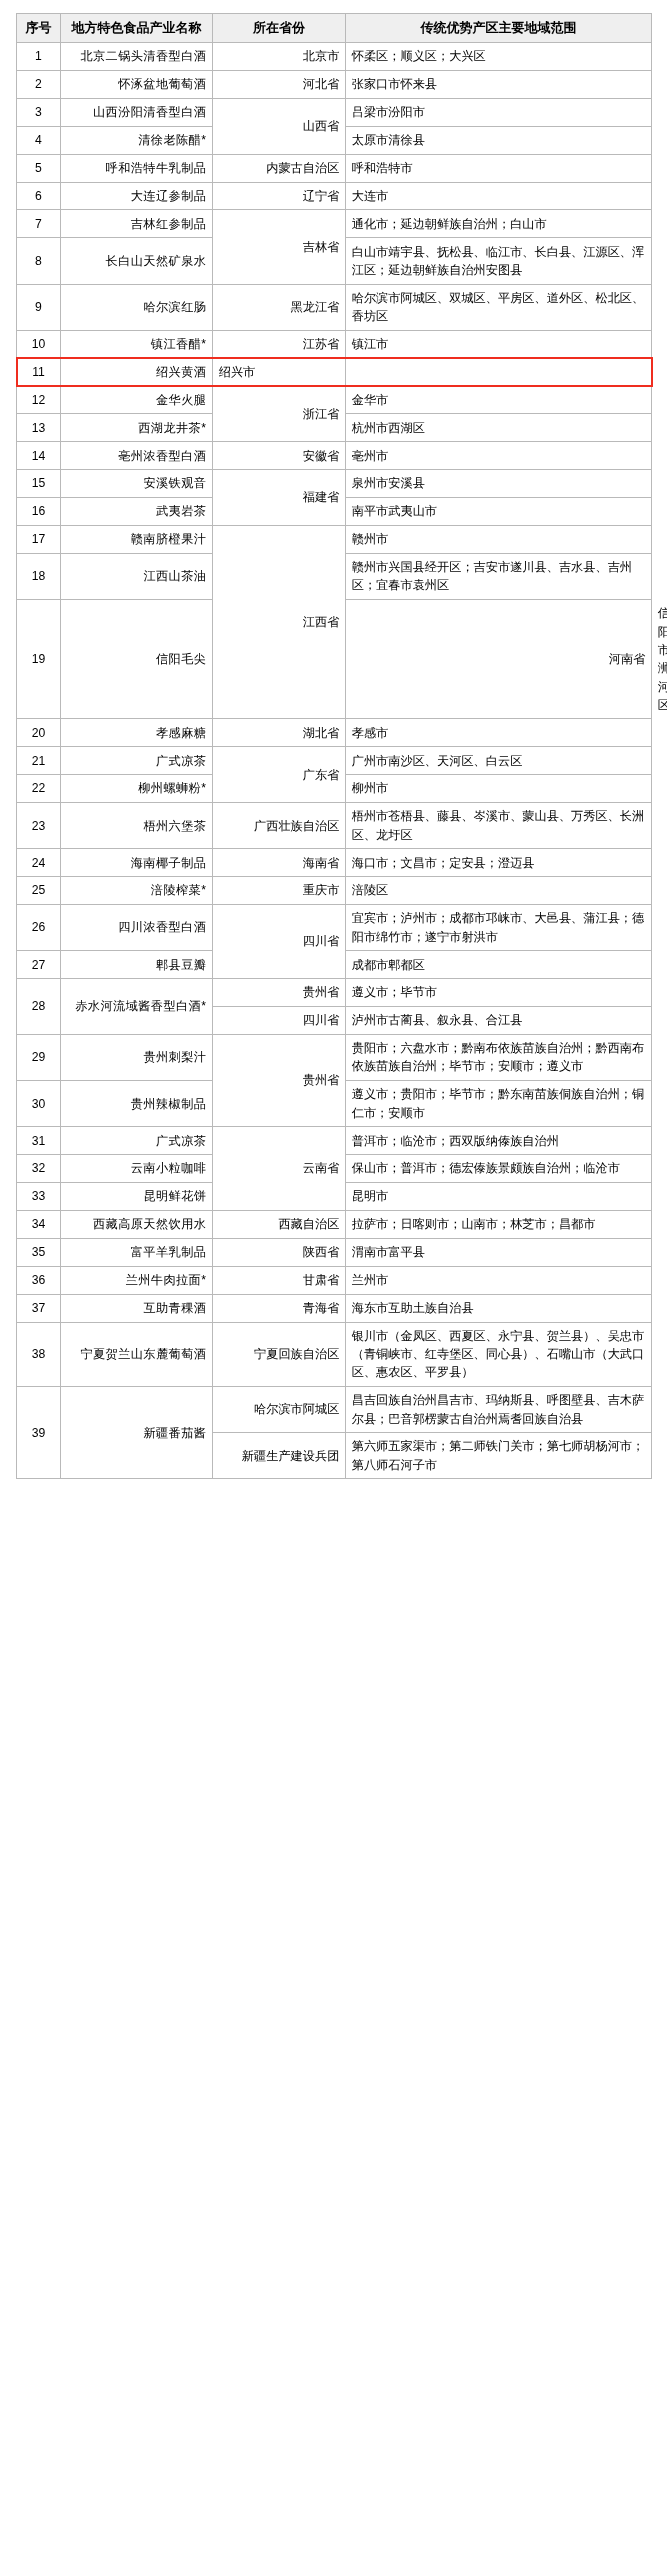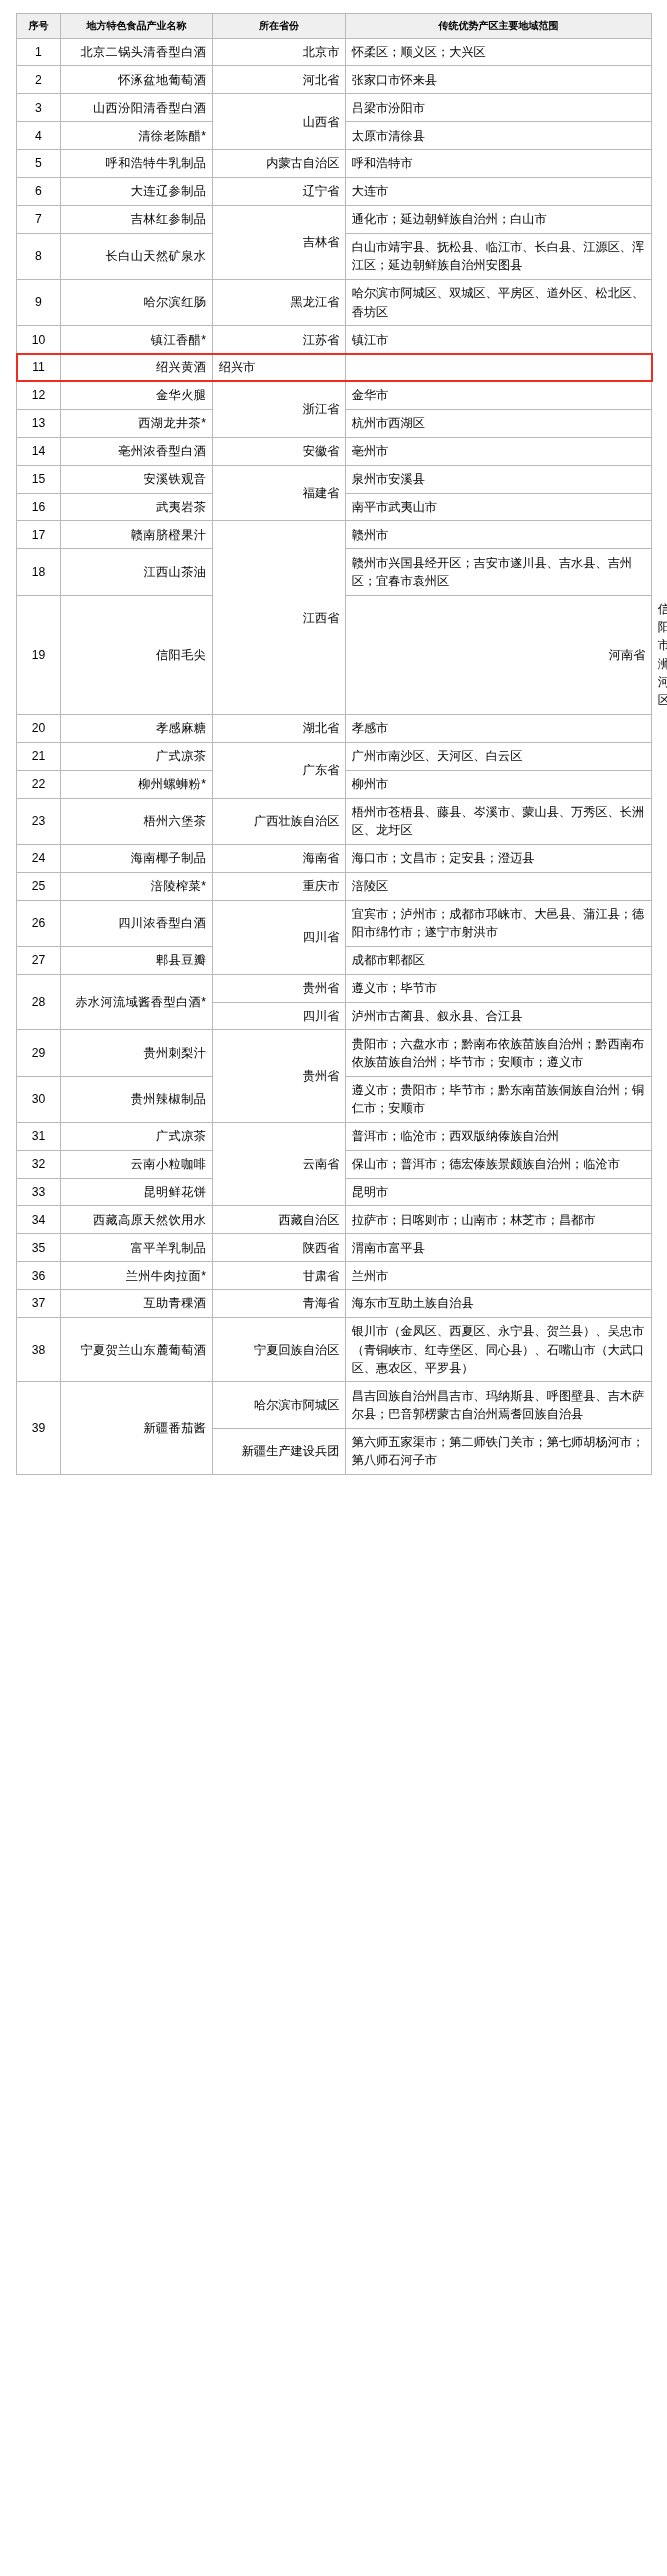--- a/index.html
+++ b/index.html
@@ -34,21 +34,21 @@
   table.main td, table.main th {
     border: 0.7px solid #b9b9b9;
     padding: 4.3px 5.7px;
     vertical-align: middle;
     line-height: 1.5;
   }
   thead th {
     background: #efefef;
     font-weight: bold;
     text-align: center;
-    font-size: 10px;
+    font-size: 13px;
     padding: 7.2px 4.3px;
   }
   col.c-no { width: 44px; }
   col.c-name { width: 152px; }
   col.c-prov { width: 133px; }
   col.c-region { width: 306px; }
 
   td.no {
     text-align: center;
     font-size: 12.2px;

